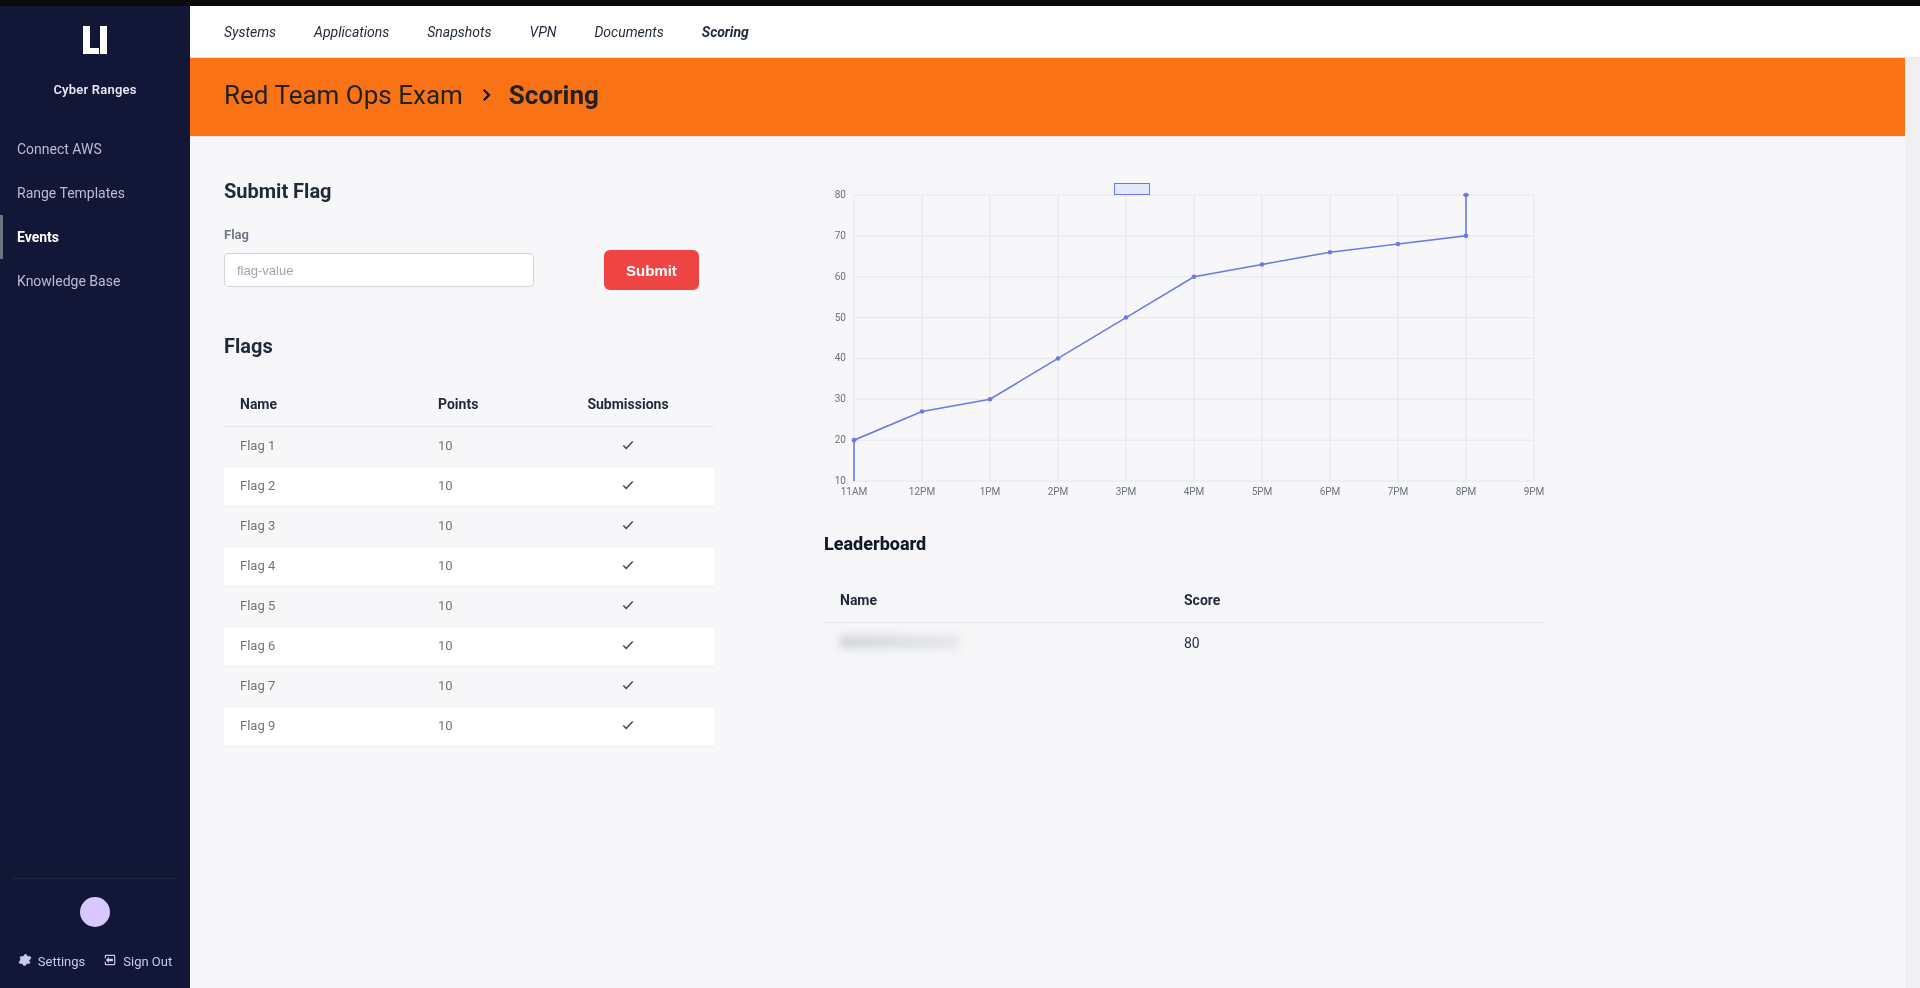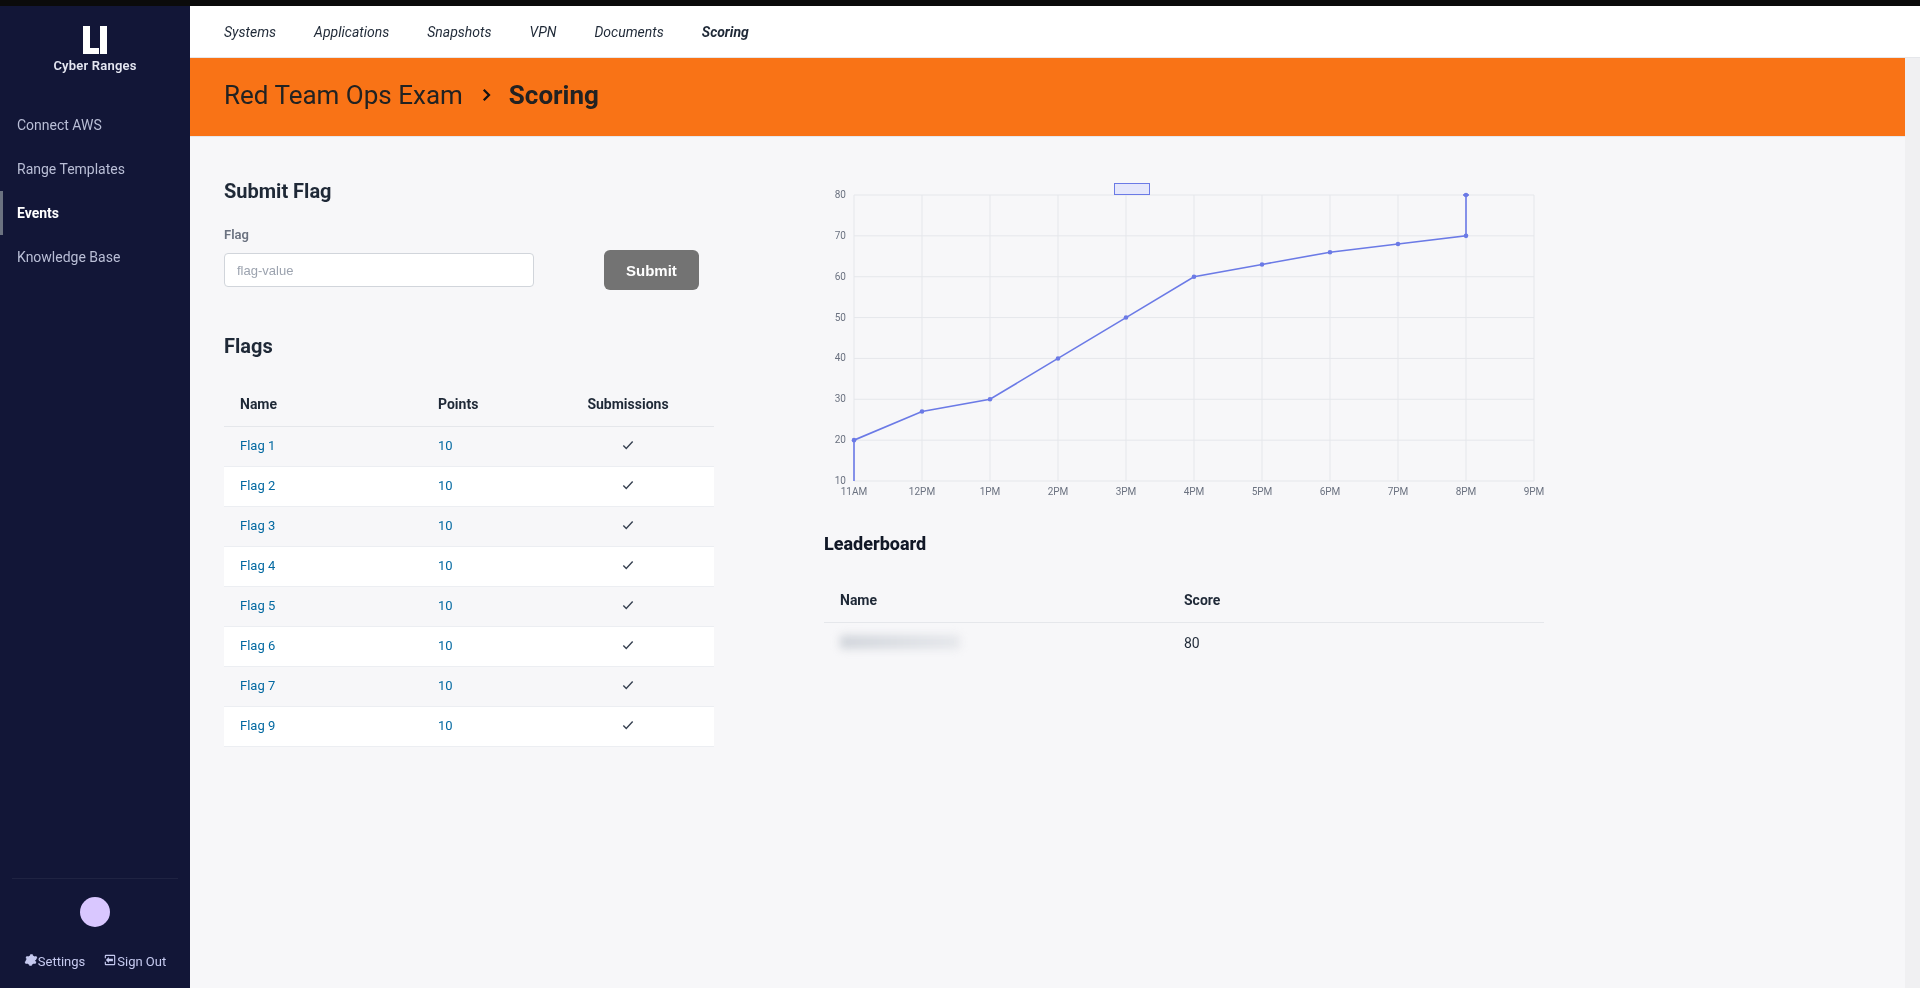--- a/index.html
+++ b/index.html
@@ -8,30 +8,30 @@
 
   .app { display: flex; width: 1920px; height: 988px; }
 
   
   .top-strip { position: absolute; top: 0; left: 0; right: 0; height: 6px; background: #0b0b0b; z-index: 50; }
 
   
   .sidebar { width: 190px; background: #121637; color: #cfd3e6; display: flex; flex-direction: column; position: relative; }
   .sidebar-top { padding: 24px 10px 20px; text-align: center; }
   .logo { display: inline-block; color: #fff; }
-  .brand-name { color: #e5e7f2; font-size: 13px; margin-top: 0; font-weight: 600; letter-spacing: .2px; }
+  .brand-name { color: #e5e7f2; font-size: 13px; margin-top: 24px; font-weight: 600; letter-spacing: .2px; }
   .side-nav { margin-top: 10px; }
   .side-item { display: block; padding: 14px 14px; font-size: 14px; color: #b9bed6; cursor: pointer; border-left: 3px solid transparent; }
   .side-item.active { color: #fff; font-weight: 700; border-left-color: #6b7280; }
   .sidebar-bottom { margin-top: auto; }
   .sidebar-divider { border: none; border-top: 1px solid rgba(255,255,255,.06); margin: 0 12px; }
   .avatar-wrap { display: flex; justify-content: center; padding: 18px 0 16px; }
   .avatar { width: 30px; height: 30px; border-radius: 50%; background: #d9c7ff; }
   .sidebar-actions { display: flex; gap: 18px; justify-content: center; padding: 10px 0 18px; font-size: 13px; color: #c6caf0; }
-  .sidebar-actions .act { display: inline-flex; align-items: center; cursor: pointer; }
+  .sidebar-actions .act { display: inline-flex; align-items: center; gap: 6px; cursor: pointer; }
   .sidebar-actions svg { width: 14px; height: 14px; fill: #c6caf0; }
 
   
   .main { flex: 1; display: flex; flex-direction: column; background: #f7f7f9; }
 
   
   .topnav { height: 52px; background: #fff; border-bottom: 1px solid #e5e7eb; display: flex; align-items: center; padding-left: 34px; gap: 38px; position: relative; margin-top: 6px; }
   .topnav .tab { font-size: 14px; color: #1f2937; cursor: pointer; line-height: 52px; font-style: italic; }
   .topnav .tab.active { font-weight: 700; }
   .active-indicator { position: absolute; top: -6px; height: 6px; background: #5046e5; }
@@ -46,26 +46,26 @@
   .content { padding: 42px 34px 40px; display: grid; grid-template-columns: 540px 1fr; gap: 60px; }
 
   .section-title { font-size: 20px; font-weight: 700; color: #1f2937; }
 
   
   .left-col { }
   .flag-label { font-size: 13px; color: #6b7280; margin-top: 24px; margin-bottom: 8px; font-weight: 600; }
   .flag-row { display: flex; align-items: center; gap: 70px; }
   .flag-input { width: 310px; height: 34px; border: 1px solid #d1d5db; border-radius: 4px; padding: 8px 12px; font-size: 13px; color: #374151; background: #fff; }
   .flag-input::placeholder { color: #9ca3af; }
-  .btn-submit { height: 40px; padding: 0 22px; background: #737373; color: #fff; border: none; border-radius: 6px; font-size: 15px; font-weight: 600; cursor: pointer; }
+  .btn-submit { height: 40px; padding: 0 22px; background: #ef4444; color: #fff; border: none; border-radius: 6px; font-size: 15px; font-weight: 600; cursor: pointer; }
 
   .flags-title { margin-top: 44px; }
   .table { margin-top: 24px; width: 490px; }
   .thead { display: grid; grid-template-columns: 1fr 120px 140px; padding: 14px 16px; font-size: 14px; font-weight: 700; color: #1f2937; border-bottom: 1px solid #e5e7eb; }
-  .trow { display: grid; grid-template-columns: 1fr 120px 140px; padding: 11px 16px; font-size: 13px; color: #0369a1; border-bottom: 1px solid #eceef2; background: #fff; }
+  .trow { display: grid; grid-template-columns: 1fr 120px 140px; padding: 11px 16px; font-size: 13px; color: #737373; border-bottom: 1px solid #eceef2; background: #fff; }
   .trow:nth-child(odd) { background: #f7f7f9; }
   .tbody { }
   .col-sub { text-align: center; }
   .check { width: 14px; height: 14px; display: inline-block; }
   .check svg { width: 14px; height: 14px; stroke: #374151; stroke-width: 2.4; fill: none; }
 
   
   .right-col { }
   .chart-wrap { position: relative; width: 720px; height: 330px; }
   .legend-box { position: absolute; top: 4px; left: 290px; width: 36px; height: 12px; border: 1.5px solid #6b7ae6; background: #e5e7fb; }

